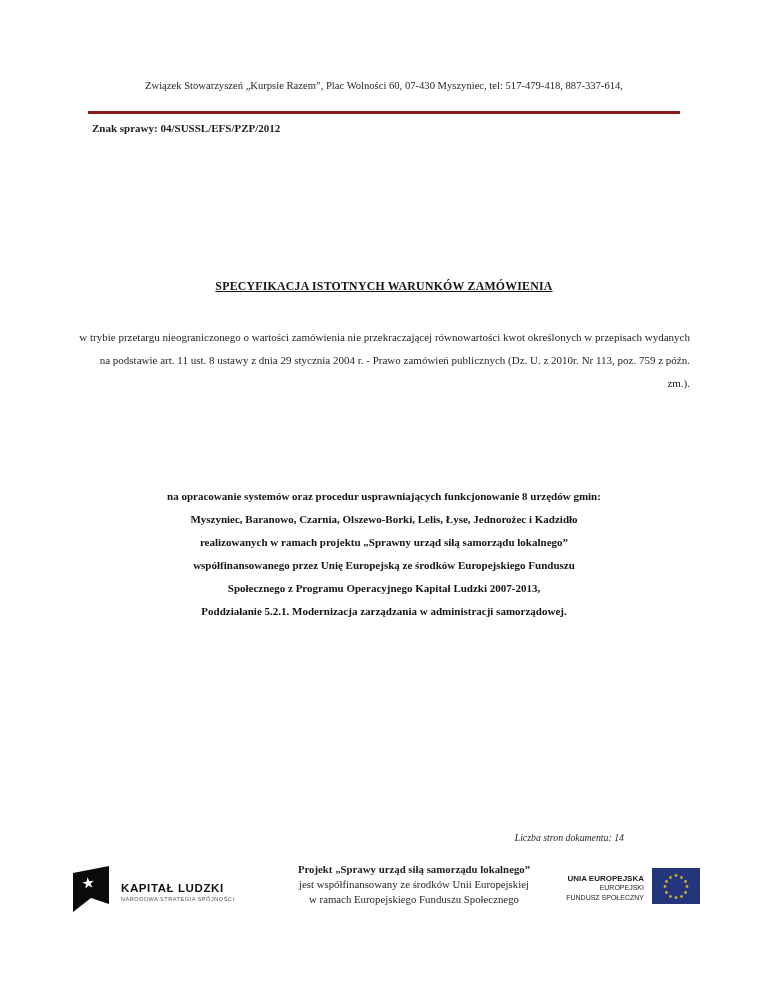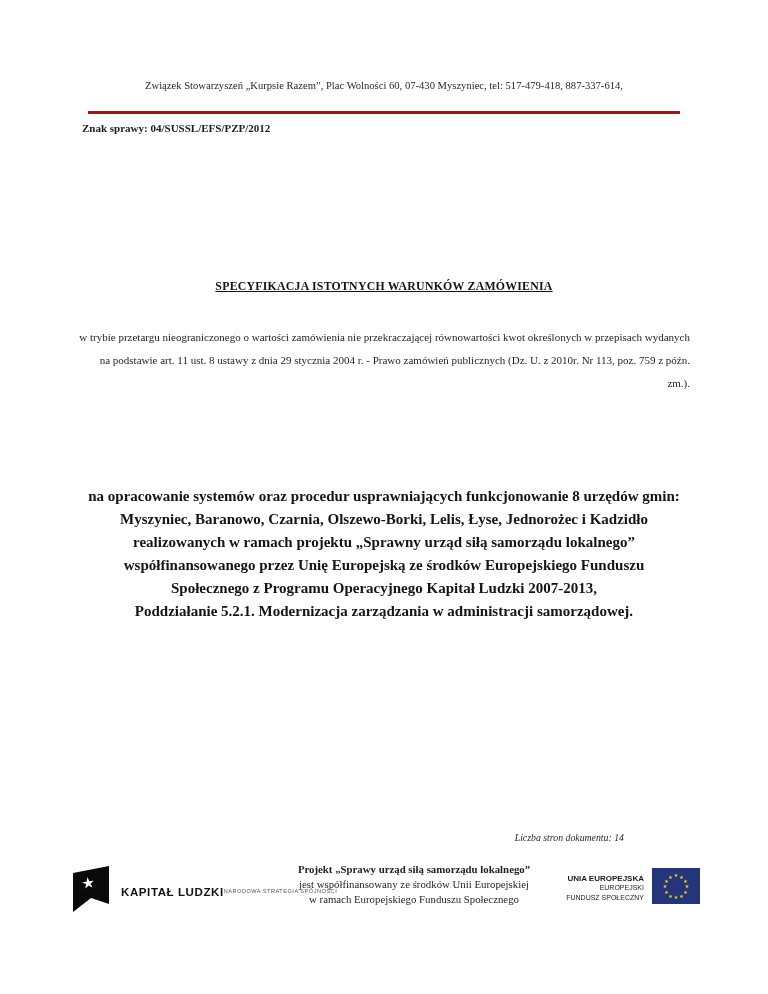--- a/index.html
+++ b/index.html
@@ -12,45 +12,45 @@
   .page { position:relative; width:712px; height:994px; background:#ffffff; overflow:hidden; }
 
   .doc-header {
     position:absolute; left:88px; top:78px; width:592px;
     text-align:center; font-size:10.6px; line-height:15px; color:#262626;
   }
   .rule {
     position:absolute; left:88px; top:111px; width:592px; height:3px;
   }
   .case-number {
-    position:absolute; left:82px; top:122px;
+    position:absolute; left:92px; top:122px;
     font-size:11px; font-weight:bold; color:#1c1c1c;
   }
   .doc-title {
     position:absolute; left:88px; top:279px; width:592px;
     text-align:center; font-size:11.8px; font-weight:bold;
     text-decoration:underline; letter-spacing:.25px; color:#141414;
   }
   .intro {
     position:absolute; left:78px; top:326px; width:612px;
     text-align:right; font-size:11px; line-height:23px; color:#1f1f1f;
   }
   .subject {
     position:absolute; left:78px; top:485px; width:612px;
-    text-align:center; font-size:15px; font-weight:bold; line-height:23px; color:#141414;
+    text-align:center; font-size:11px; font-weight:bold; line-height:23px; color:#141414;
   }
   .pages-note {
     position:absolute; right:88px; top:832px;
     font-style:italic; font-size:9.8px; color:#2a2a2a;
   }
 
   .footer { position:absolute; left:68px; top:856px; width:632px; height:86px; }
 
   .kl-block { position:absolute; left:0; top:8px; display:flex; align-items:center; gap:9px; }
-  .kl-text { display:flex; flex-direction:row; font-family:"Liberation Sans","DejaVu Sans",sans-serif; }
+  .kl-text { display:flex; flex-direction:column; font-family:"Liberation Sans","DejaVu Sans",sans-serif; }
   .kl-title { font-size:11.5px; font-weight:bold; letter-spacing:.6px; color:#111; }
   .kl-subtitle { font-size:5.6px; letter-spacing:.5px; color:#555; margin-top:2px; }
 
   .center-block {
     position:absolute; left:160px; top:6px; width:372px;
     text-align:center; font-size:10.8px; line-height:15px; color:#1f1f1f;
   }
   .center-block .bold-line { font-weight:bold; }
 
   .eu-block { position:absolute; right:0; top:12px; display:flex; align-items:center; gap:8px; }

